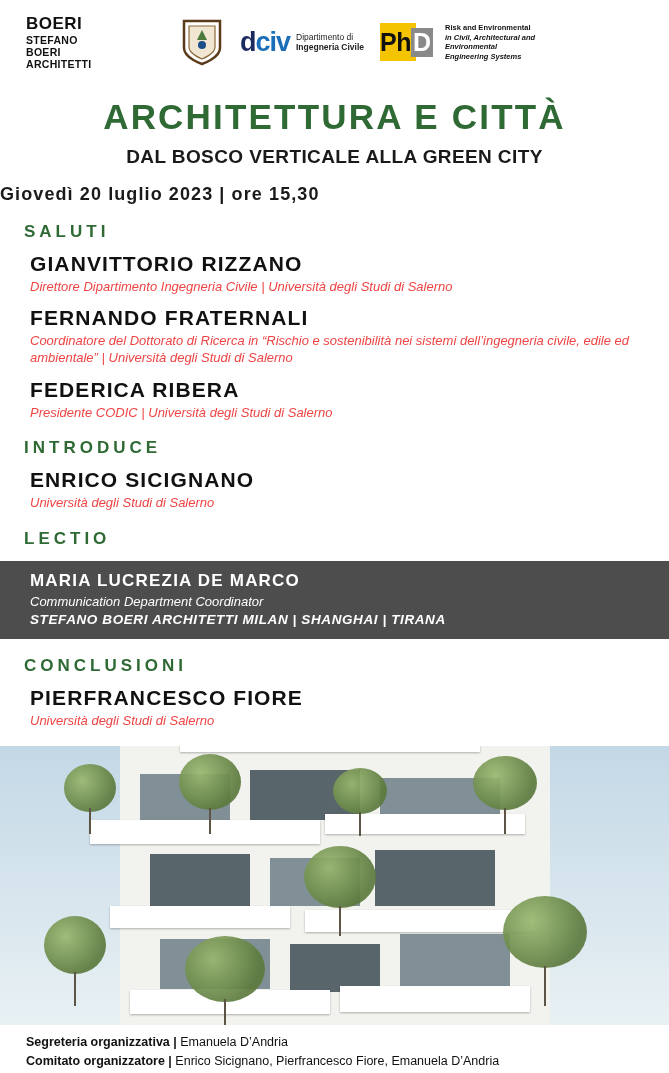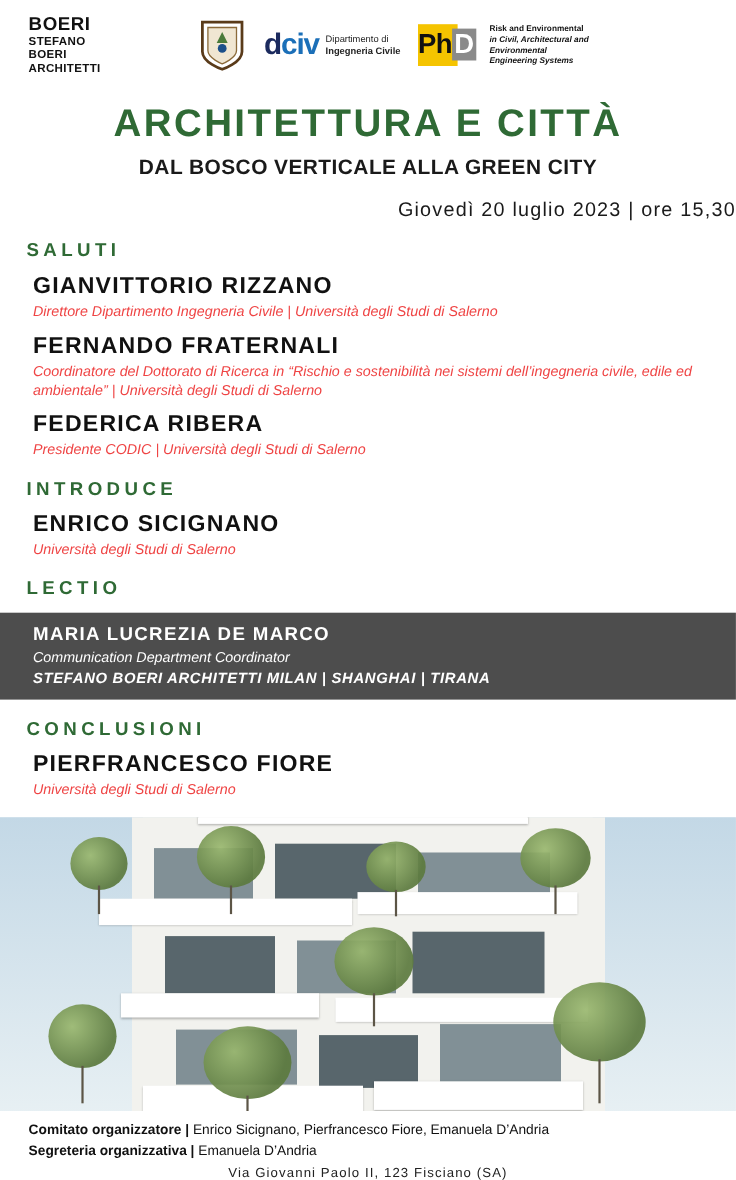--- a/index.html
+++ b/index.html
@@ -68,22 +68,22 @@
     color:#2f6a35;
     margin-top:12px;
   }
   .subtitle{
     text-align:center;
     font-size:19px;font-weight:bold;letter-spacing:0.4px;
     color:#1a1a1a;
     margin-top:9px;
   }
   .date{
-    text-align:right;
-    font-size:18px;font-weight:normal;letter-spacing:1.1px;
+    text-align:left;
+    font-size:18px;font-weight:bold;letter-spacing:1.1px;
     color:#1a1a1a;
     margin-top:16px;
   }
   .venue{
     text-align:center;
     font-size:13px;letter-spacing:0.5px;color:#222;
     margin-top:9px;
   }
 
   
@@ -298,21 +298,20 @@
         <div class="trunk" style="height:40px;"></div>
     </div>
     <div class="tree" style="left:180px;top:190px;width:90px;height:95px;">
       <div class="crown" style="width:80px;height:66px;top:0;"></div>
         <div class="trunk" style="height:32px;"></div>
     </div>
   </div>
 
   <div class="footer">
     <div class="f-line">
+      <b>Segreteria organizzativa |</b><span> Emanuela D’Andria</span>
+    </div>
+    <div class="f-line">
       <b>Comitato organizzatore |</b><span> Enrico Sicignano, Pierfrancesco Fiore, Emanuela D’Andria</span>
     </div>
-    <div class="f-line">
-      <b>Segreteria organizzativa |</b><span> Emanuela D’Andria</span>
-    </div>
-    <div class="f-addr">Via Giovanni Paolo II, 123 Fisciano (SA)</div>
   </div>
 
 </div>
 
 </body></html>

